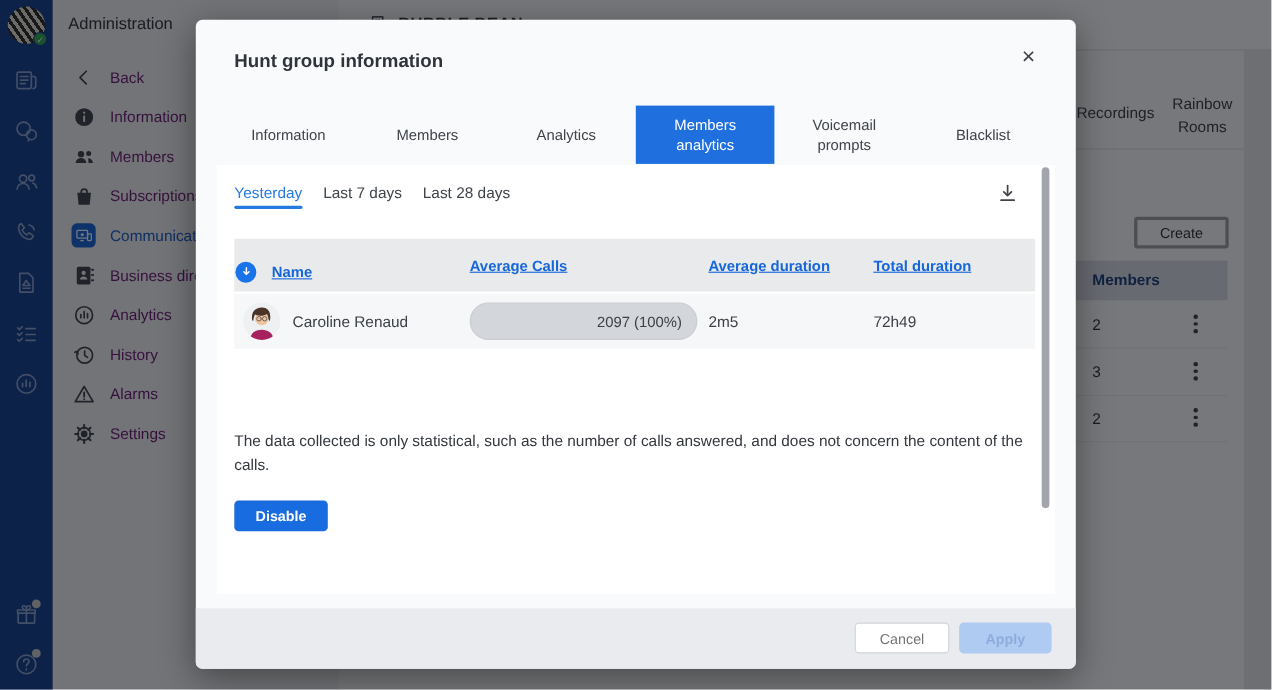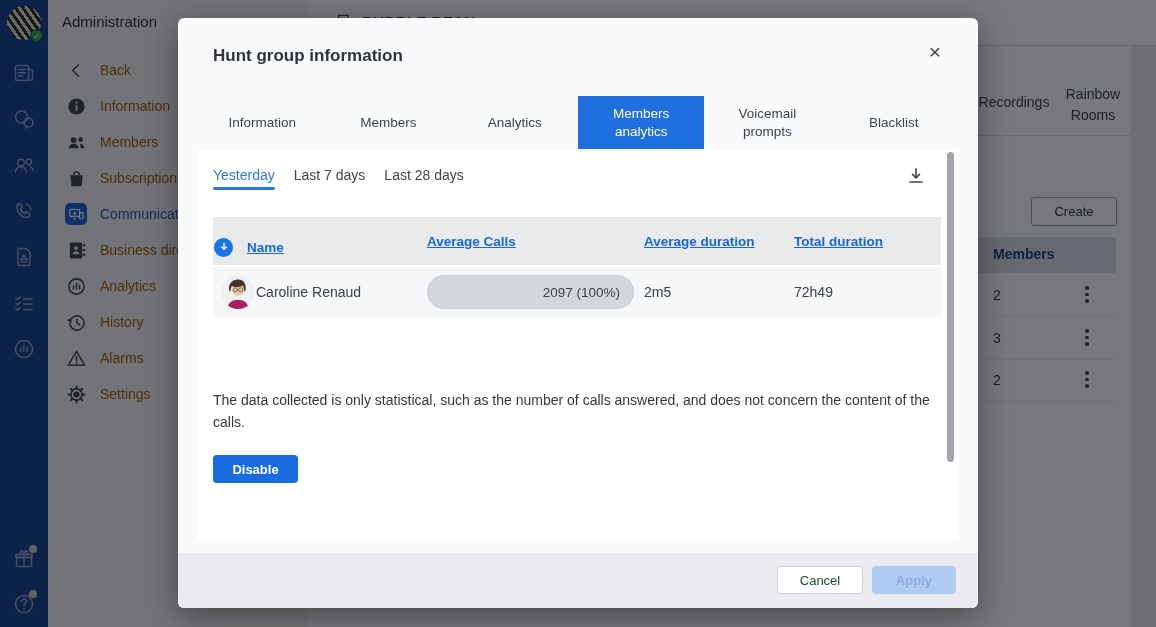--- a/index.html
+++ b/index.html
@@ -16,36 +16,36 @@
   .rail-ic { position:absolute; left:12px; width:24px; height:24px; }
   .rail-ic svg { width:24px; height:24px; stroke:#8da3d2; fill:none; stroke-width:1.5; stroke-linecap:round; stroke-linejoin:round; }
   .rail-ic .dot { position:absolute; right:-1px; top:-2px; width:8px; height:8px; border-radius:50%; background:#cfcfcf; }
 
   
   .sidebar { position:absolute; left:48px; top:0; width:260px; height:627px; background:#f4f5f7; z-index:1; }
   .sb-title { position:absolute; left:14px; top:13px; font-size:15px; font-weight:normal; color:#2d3238; }
   .sb-item { position:absolute; left:0; width:260px; height:36px; display:flex; align-items:center; gap:13px; padding-left:17px; }
   .sb-item .ic { width:22px; height:22px; flex:0 0 22px; display:flex; align-items:center; justify-content:center; }
   .sb-item .ic svg { width:21px; height:21px; stroke:#3f444b; fill:none; stroke-width:1.6; stroke-linecap:round; stroke-linejoin:round; }
-  .sb-item .lbl { font-size:14px; color:#a16207; white-space:nowrap; }
+  .sb-item .lbl { font-size:14px; color:#701a75; white-space:nowrap; }
   .sb-item.selected .lbl { color:#1a5cc8; }
   .blue-ic { width:22px; height:22px; background:#1766d9; border-radius:5px; display:flex; align-items:center; justify-content:center; }
   .blue-ic svg { width:17px; height:17px; stroke:#fff; fill:none; stroke-width:1.5; }
 
   
   .topbar { position:absolute; left:308px; top:0; width:848px; height:46px; background:#fff; border-bottom:1px solid #d8dbe0; z-index:1; }
   .topbar .group { position:absolute; left:54px; top:13px; font-size:15px; font-weight:bold; color:#2d3238; letter-spacing:.4px; }
   .topbar .bld { position:absolute; left:27px; top:12px; }
   .topbar .bld svg { width:20px; height:20px; stroke:#3f444b; fill:none; stroke-width:1.6; }
   .main { position:absolute; left:308px; top:46px; width:823px; height:581px; background:#fff; z-index:1; }
   .gutter { position:absolute; left:1131px; top:46px; width:25px; height:581px; background:#e9ebee; z-index:1; }
   .bg-tab { position:absolute; z-index:1; font-size:14px; color:#3b4045; text-align:center; }
   .bg-divider { position:absolute; left:308px; top:135px; width:823px; height:1px; background:#e0e3e8; z-index:1; }
   .create-btn { position:absolute; left:1031px; top:197px; width:86px; height:29px; z-index:1;
-    border:1px solid #a3a3a3; border-radius:3px; background:#fff; font-size:13px; color:#2e3338;
+    border:3px solid #a3a3a3; border-radius:3px; background:#fff; font-size:13px; color:#2e3338;
     display:flex; align-items:center; justify-content:center; }
   .bg-thead { position:absolute; left:330px; top:237px; width:786px; height:36px; background:#dde1e8; z-index:1; }
   .bg-thead .h { position:absolute; left:663px; top:9px; font-size:14px; font-weight:bold; color:#1c3e7c; }
   .bg-row { position:absolute; left:330px; width:786px; height:42px; z-index:1; border-bottom:1px solid #eef0f3; }
   .bg-row .v { position:absolute; left:663px; top:12px; font-size:14px; color:#2d3238; }
   .kebab { position:absolute; left:755px; top:11px; width:4px; }
   .kebab i { display:block; width:3.5px; height:3.5px; border-radius:50%; background:#3f444b; margin-bottom:3px; }
 
   
   .overlay { position:absolute; inset:0; background:rgba(8,10,14,0.55); z-index:5; }
@@ -71,34 +71,34 @@
   .grid-head, .grid-row { position:absolute; left:16px; width:728px; display:grid;
     grid-template-columns:210px 217px 150px 1fr; align-items:center; }
   .grid-head { top:67px; height:48px; background:#e9eaec; }
   .grid-row  { top:117px; height:50px; background:#f6f7f9; }
   .hcell { font-size:13.5px; font-weight:bold; color:#1667d9; text-decoration:underline; padding-left:4px; cursor:pointer; }
   .hcell.first { display:flex; align-items:center; gap:14px; padding-left:1px; text-decoration:none;margin-top:12px; }
   .hcell.first .txt { text-decoration:underline; }
   .sort-ic { width:19px; height:19px; border-radius:50%; background:#1a73e8; display:flex; align-items:center; justify-content:center; }
   .sort-ic svg { width:12px; height:12px; stroke:#fff; fill:none; stroke-width:2; stroke-linecap:round; stroke-linejoin:round; }
   .cell { font-size:14px; color:#3c4147; padding-left:4px; }
-  .cell.name { display:flex; align-items:center; gap:1px; padding-left:8px; }
+  .cell.name { display:flex; align-items:center; gap:11px; padding-left:8px; }
   .pill { width:207px; height:34px; border-radius:17px; background:#d3d6db; border:1px solid #c9ccd2;
     display:flex; align-items:center; justify-content:flex-end; padding-right:13px; font-size:13.5px; color:#3c4147; }
   .av { width:34px; height:34px; border-radius:50%; overflow:hidden; flex:0 0 34px; }
 
   .note-warn { position:absolute; left:16px; top:189px; width:724px; font-size:14px; line-height:21.5px; color:#e99a4e; }
   .note-info { position:absolute; left:16px; top:240px; width:724px; font-size:14px; line-height:21.5px; color:#33383e; }
   .disable-btn { position:absolute; left:16px; top:305px; width:85px; height:28px; background:#196be0; border:none;
     border-radius:4px; color:#fff; font-size:13px; font-weight:bold; display:flex; align-items:center; justify-content:center; cursor:pointer; }
   .scroll-thumb { position:absolute; left:769px; top:134px; width:7px; height:310px; border-radius:4px; background:#a2a6ac; }
 
   .m-footer { position:absolute; left:0; top:535px; width:800px; height:55px; background:#e9ebef; border-radius:0 0 6px 6px; }
   .btn-cancel { position:absolute; left:599px; top:13px; width:86px; height:28px; background:#fff; border:1px solid #cfd3d9;
-    border-radius:4px; font-size:13px; color:#14532d; display:flex; align-items:center; justify-content:center; cursor:pointer; }
+    border-radius:4px; font-size:13px; color:#737373; display:flex; align-items:center; justify-content:center; cursor:pointer; }
   .btn-apply { position:absolute; left:694px; top:13px; width:84px; height:28px; background:#b0cbf2; border:none;
     border-radius:4px; font-size:13px; font-weight:bold; color:#8dacdd; display:flex; align-items:center; justify-content:center; }
 </style>
 </head>
 <body>
 
 <div class="stage">
 
   <div class="rail">
     <div class="avatar">

